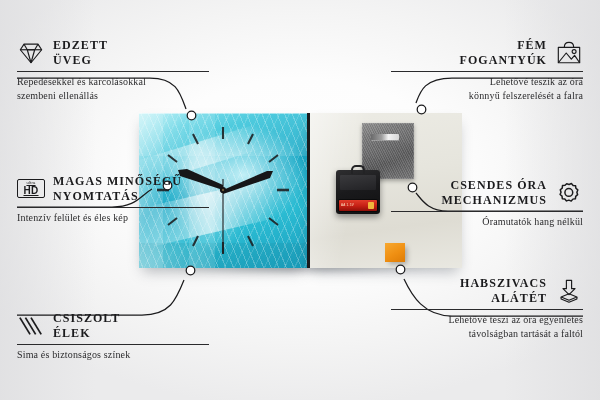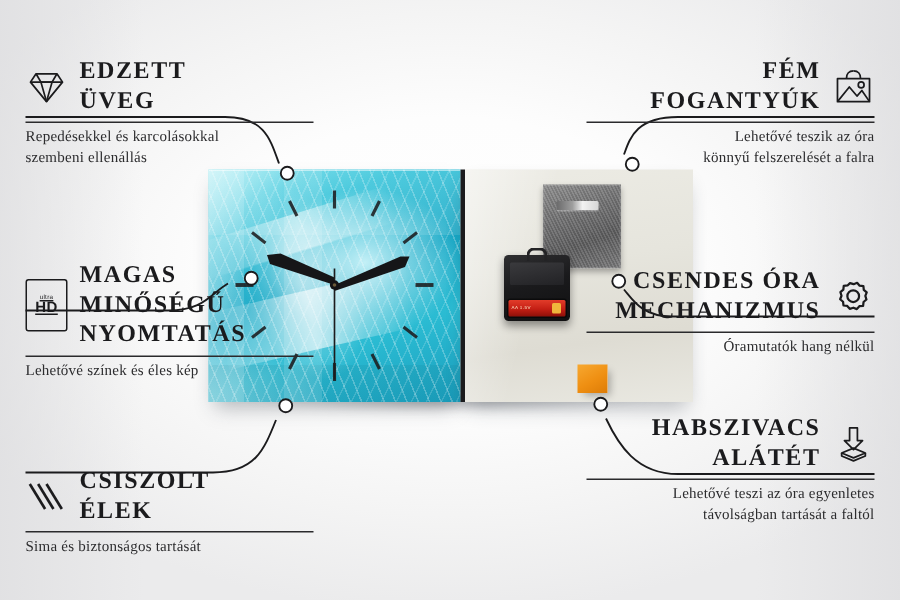--- a/index.html
+++ b/index.html
@@ -129,36 +129,36 @@
   .callout.left{ text-align:left; }
   .callout.right{ text-align:right; }
 
   .co-head{ display:flex; align-items:center; gap:8px; }
   .callout.right .co-head{ flex-direction:row-reverse; }
 
   .co-icon{ flex:0 0 auto; width:28px; height:26px; display:block; }
 
   .co-title{
     font-family:"Liberation Serif", serif;
-    font-size:16px; font-weight:700; letter-spacing:1.05px;
+    font-size:12px; font-weight:700; letter-spacing:1.05px;
     color:#1b1b1d; line-height:1.22; text-transform:uppercase;
     white-space:pre-line;
   }
   .co-rule{
     height:1px; background:#2a2a2c; margin:4px 0 3px 0; width:100%;
   }
   .co-desc{
     font-family:"Liberation Serif", serif;
     font-size:10px; color:#2c2c2e; line-height:1.42; letter-spacing:.16px;
     white-space:pre-line;
   }
 
   
   .hd-badge{
-    width:28px; height:35px; border:1.4px solid #1b1b1d; border-radius:2px;
+    width:28px; height:19px; border:1.4px solid #1b1b1d; border-radius:2px;
     display:flex; flex-direction:column; align-items:center; justify-content:center;
     font-family:"Liberation Sans", sans-serif; color:#1b1b1d; line-height:1;text-decoration:underline;
   }
   .hd-badge .u{ font-size:4.2px; letter-spacing:.2px; margin-bottom:.5px; }
   .hd-badge .h{ font-size:10px; font-weight:700; letter-spacing:.3px; }
 </style>
 </head>
 <body>
 
 <div id="stage">
@@ -272,37 +272,37 @@
   <div class="callout left" style="left:17px; top:174px; width:192px;">
     <div class="co-head">
       <div class="co-icon hd-badge">
         <span class="u">ultra</span>
         <span class="h">HD</span>
       </div>
       <div class="co-title">MAGAS MINŐSÉGŰ
 NYOMTATÁS</div>
     </div>
     <div class="co-rule"></div>
-    <div class="co-desc">Lehetővé színek és éles kép</div>
+    <div class="co-desc">Intenzív felület és éles kép</div>
   </div>
 
   <div class="callout left" style="left:17px; top:276px; width:192px;margin-top:35px;">
     <div class="co-head">
       <svg class="co-icon" viewBox="0 0 30 28">
         <g stroke="#1b1b1d" stroke-width="1.9" stroke-linecap="butt">
           <line x1="3" y1="5" x2="14" y2="23"></line>
           <line x1="9" y1="5" x2="20" y2="23"></line>
           <line x1="15" y1="5" x2="26" y2="23"></line>
         </g>
       </svg>
       <div class="co-title">CSISZOLT
 ÉLEK</div>
     </div>
     <div class="co-rule"></div>
-    <div class="co-desc">Sima és biztonságos tartását</div>
+    <div class="co-desc">Sima és biztonságos színek</div>
   </div>
 
   <div class="callout right" style="left:391px; top:38px; width:192px;">
     <div class="co-head">
       <svg class="co-icon" viewBox="0 0 30 28">
         <g fill="none" stroke="#1b1b1d" stroke-width="1.25" stroke-linejoin="round">
           <path d="M15 2.5 C11.5 2.5 10 5 10 7.5"></path>
           <path d="M15 2.5 C18.5 2.5 20 5 20 7.5"></path>
           <rect x="3.5" y="8" width="23" height="16.5"></rect>
           <path d="M3.5 24.5 L12 14 L17.5 20.5 L21 16.5 L26.5 24.5"></path>

